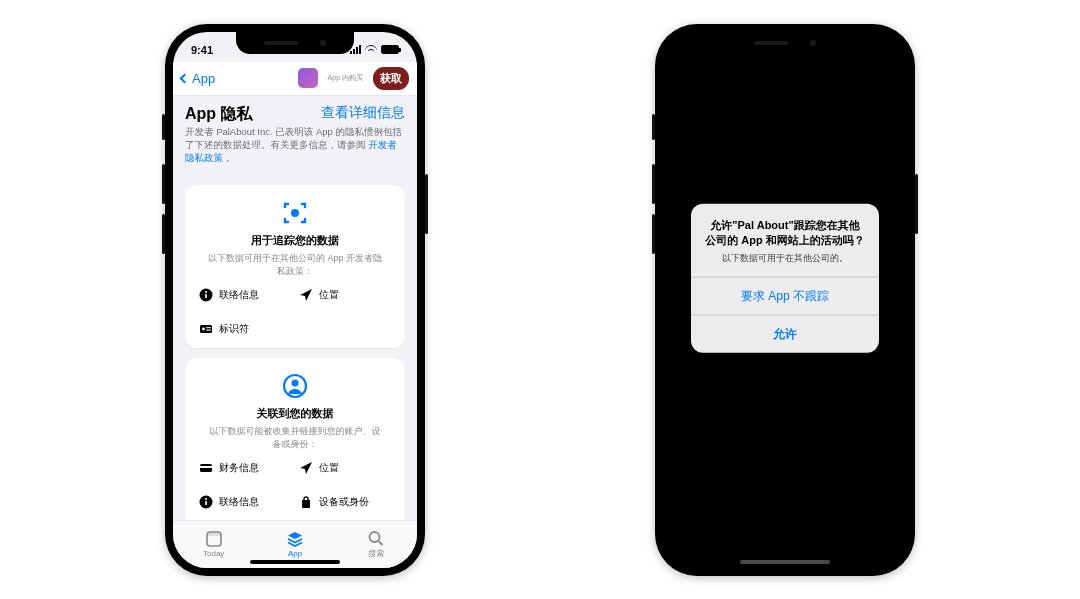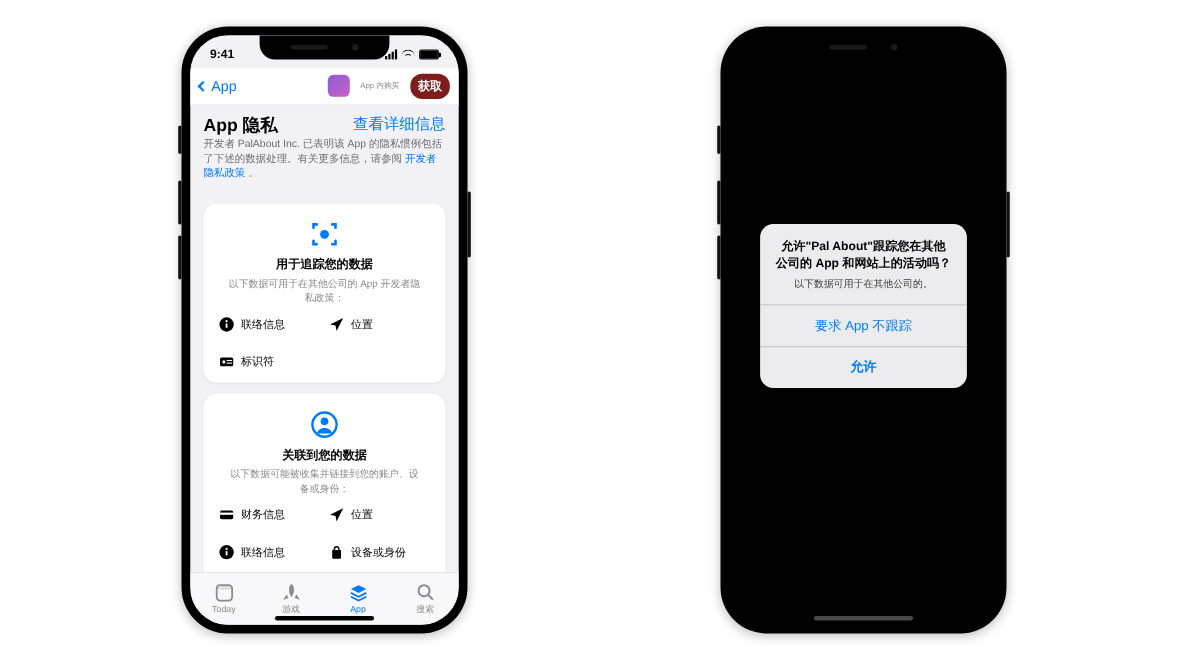--- a/index.html
+++ b/index.html
@@ -244,27 +244,20 @@
     </div>
 
     <div class="tabbar">
       <div class="tab">
         <span class="tabic"><svg viewBox="0 0 20 18">
               <rect x="3" y="2" width="14" height="14" rx="3" fill="none" stroke="currentColor" stroke-width="1.6"></rect>
               <rect x="3" y="2" width="14" height="4" rx="2" fill="currentColor" opacity=".25"></rect>
             </svg></span>
         <span>Today</span>
       </div>
-      <div class="tab">
-        <span class="tabic"><svg viewBox="0 0 20 18">
-              <path d="M10 2c3 2 3 8 0 12-3-4-3-10 0-12z" fill="currentColor"></path>
-              <path d="M6 12l-2 3 3-1M14 12l2 3-3-1" stroke="currentColor" stroke-width="1.4" fill="none"></path>
-            </svg></span>
-        <span>游戏</span>
-      </div>
       <div class="tab active">
         <span class="tabic"><svg viewBox="0 0 20 18">
               <path d="M10 2l7 3.5-7 3.5-7-3.5z" fill="currentColor"></path>
               <path d="M3 9l7 3.5 7-3.5M3 12.5l7 3.5 7-3.5" fill="none" stroke="currentColor" stroke-width="1.6"></path>
             </svg></span>
         <span>App</span>
       </div>
       <div class="tab">
         <span class="tabic"><svg viewBox="0 0 20 18">
               <circle cx="8.5" cy="8" r="5" fill="none" stroke="currentColor" stroke-width="1.8"></circle>

